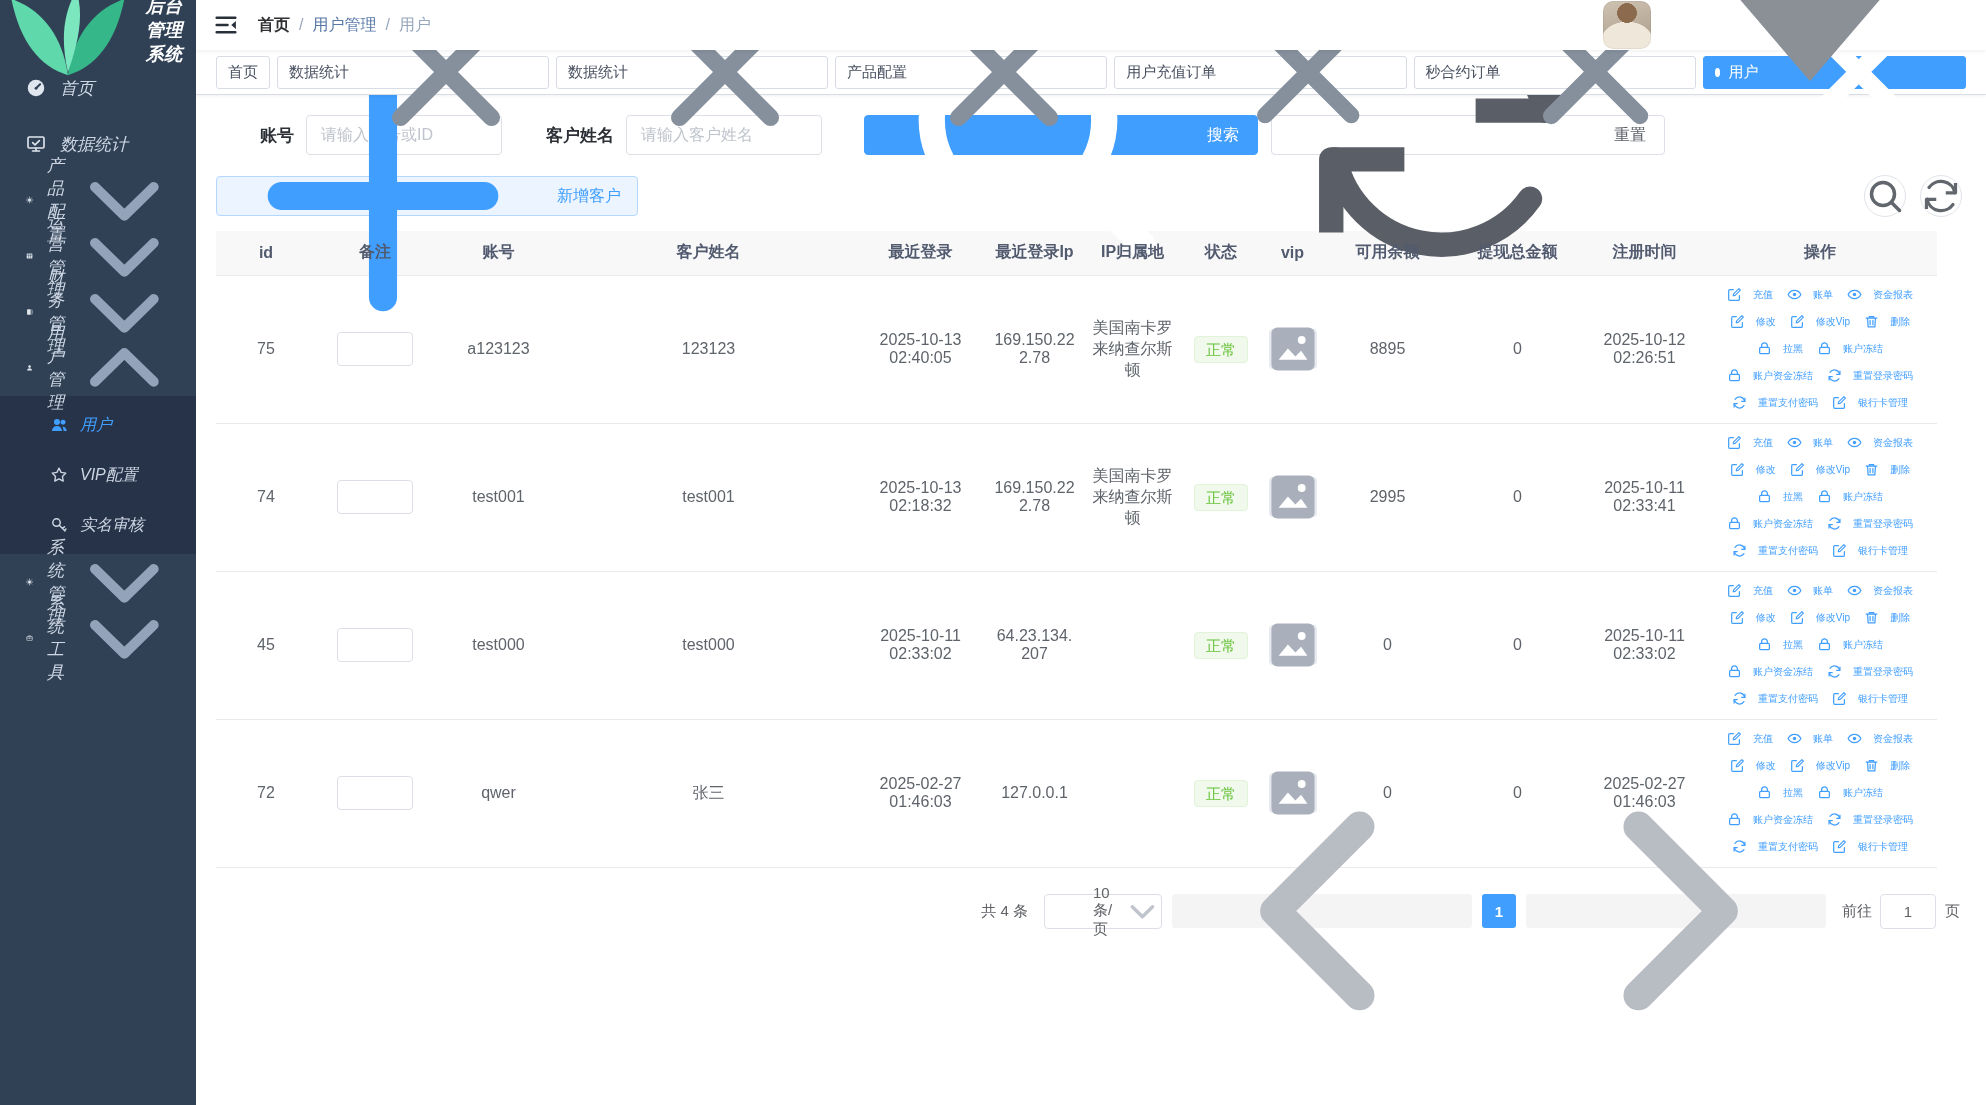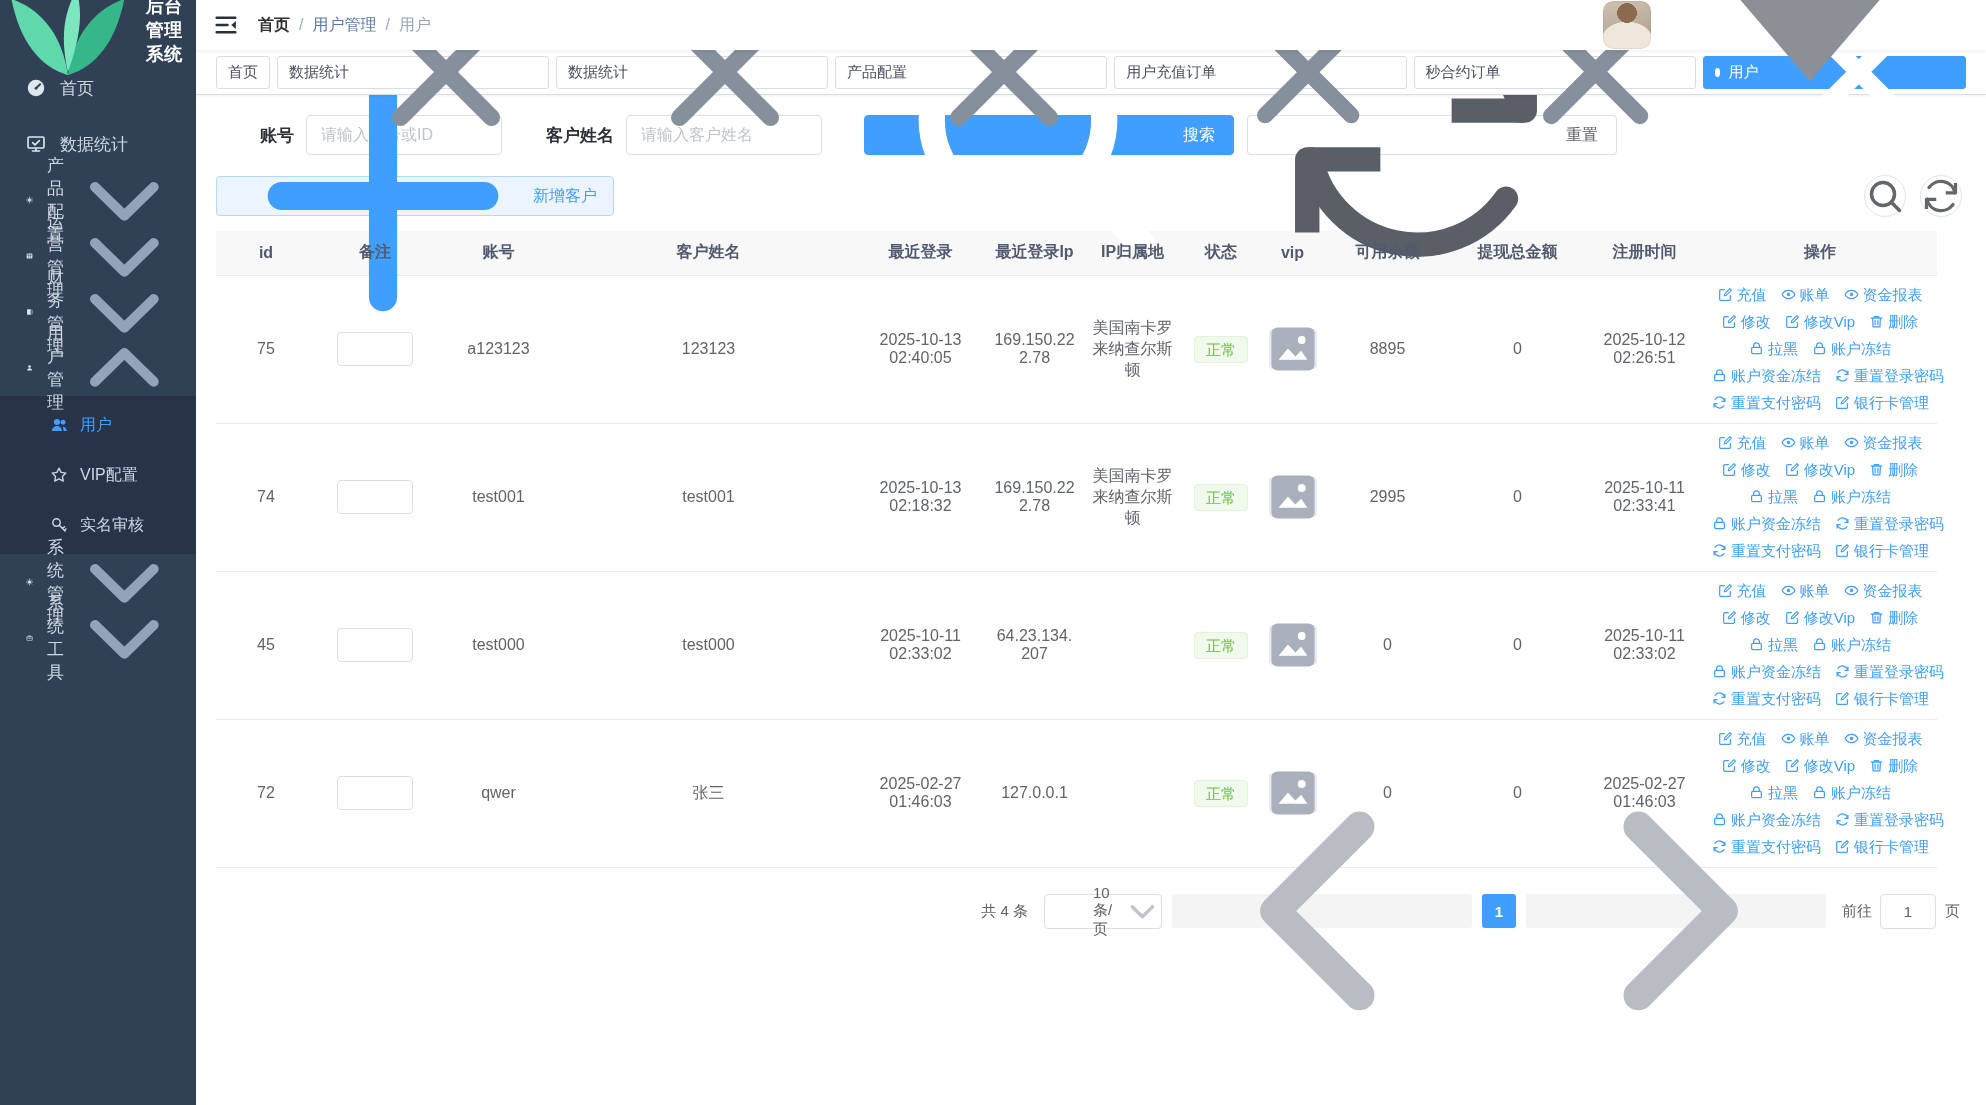--- a/index.html
+++ b/index.html
@@ -2,21 +2,21 @@
 <html><head>
 <meta charset="utf-8">
 <title>后台管理系统</title>
 <style>
   * { box-sizing: border-box; margin: 0; padding: 0; }
   html,body { width:1986px; height:1105px; overflow:hidden; }
   body { font-family:"Liberation Sans","DejaVu Sans",sans-serif; background:#fff; color:#303133; }
   .app { display:flex; width:1986px; height:1105px; }
 
   
-  .sidebar { width:196px; min-width:196px; background:#304156; color:#c9d3e0; display:flex; flex-direction:column; }
+  .sidebar { width:196px; min-width:196px; background:#304156; color:#c9d3e0; display:flex; flex-direction:column;font-style:italic; }
   .logo { height:60px; display:flex; align-items:center; justify-content:center; gap:10px; }
   .logo-icon svg { width:36px; height:36px; display:block; }
   .logo-text { color:#fff; font-size:18px; font-weight:bold; letter-spacing:.5px; }
   .menu { flex:1; }
   .menu-item { height:56px; display:flex; align-items:center; padding:0 18px 0 26px; font-size:17px; cursor:pointer; color:#cfd7e4; }
   .menu-item .mi { width:20px; height:20px; margin-right:14px; display:flex; align-items:center; justify-content:center; color:#dfe6ee; }
   .menu-item .mi svg { width:19px; height:19px; }
   .menu-item .chev { margin-left:auto; color:#93a3ba; display:flex; }
   .menu-item .chev svg { width:14px; height:14px; }
   .submenu { background:#273349; padding:4px 0; }
@@ -54,21 +54,21 @@
   .tag.active::before { content:""; width:9px; height:9px; border-radius:50%; background:#fff; margin-right:2px; }
 
   .content { padding:10px 24px 0 20px; background:#fff; flex:1; }
 
   
   .filter-row { display:flex; align-items:center; margin:10px 0 0 44px; }
   .f-label { font-size:17px; font-weight:600; color:#2c3036; margin-right:12px; white-space:nowrap; }
   .f-input { width:196px; height:40px; border:1px solid #dcdfe6; border-radius:4px; padding:0 14px; font-size:16px; color:#606266; outline:none; font-family:inherit; }
   .f-input::placeholder { color:#bfc4cc; }
   .g2 { margin-left:44px; }
-  .btn { height:40px; border-radius:4px; display:inline-flex; align-items:center; gap:0; font-size:16px; cursor:pointer; border:1px solid transparent; padding:0 18px; font-family:inherit; }
+  .btn { height:40px; border-radius:4px; display:inline-flex; align-items:center; gap:24px; font-size:16px; cursor:pointer; border:1px solid transparent; padding:0 18px; font-family:inherit; }
   .btn svg { width:16px; height:16px; }
   .btn-primary { background:#409eff; border-color:#409eff; color:#fff; margin-left:42px; }
   .btn-plain { background:#fff; border-color:#dcdfe6; color:#5a5e66; margin-left:13px; }
   .btn-soft { background:#ecf5ff; border-color:#b3d8ff; color:#409eff; padding:0 16px; }
 
   
   .toolbar-row { display:flex; align-items:center; margin-top:20px; }
   .tb-right { margin-left:auto; display:flex; gap:14px; }
   .circle-btn { width:42px; height:42px; border-radius:50%; border:1px solid #e0e4ea; background:#fff; display:flex; align-items:center; justify-content:center; color:#62666d; cursor:pointer; }
   .circle-btn svg { width:18px; height:18px; }
@@ -77,21 +77,21 @@
   table.grid { margin-top:14px; width:1721px; border-collapse:collapse; table-layout:fixed; }
   .grid thead th { background:#f8f8f9; height:44px; font-size:16px; font-weight:600; color:#515a6e; text-align:center; padding:0 4px; border-bottom:1px solid #e8eaec; }
   .grid tbody td { text-align:center; font-size:16px; color:#5f646b; padding:8px 6px; border-bottom:1px solid #e8eaec; vertical-align:middle; }
   .cell-break { word-break:break-all;margin-left:6px; }
   .remark-input { width:76px; height:34px; border:1px solid #dcdfe6; border-radius:4px; outline:none; }
   .tag-success { display:inline-block; padding:5px 11px; background:#f0f9eb; color:#67c23a; border:1px solid #e1f3d8; border-radius:4px; font-size:15px; line-height:1; }
   .img-ph { width:48px; height:40px; margin:0 auto; background:#e8eaef; border-radius:4px; display:flex; align-items:center; justify-content:center; color:#a9b0bc; }
   .img-ph svg { width:27px; height:27px; }
   .ops-cell { padding:6px 2px !important; }
   .op-line { line-height:25px; white-space:nowrap; }
-  .op-link { color:#409eff; margin:0 7px; display:inline-flex; align-items:center; gap:4px; font-size:15px; cursor:pointer; text-decoration:none; }
+  .op-link { color:#409eff; margin:0 7px; display:inline-flex; align-items:center; gap:11px; font-size:10px; cursor:pointer; text-decoration:none; }
   .op-ic { display:flex; }
   .op-ic svg { width:15px; height:15px; }
 
   
   .pagination { display:flex; align-items:center; justify-content:flex-end; margin:26px 2px 0 0; color:#606266; font-size:15px; }
   .pg-total { margin-right:16px; }
   .size-select { width:118px; height:35px; border:1px solid #dcdfe6; border-radius:4px; display:flex; align-items:center; justify-content:center; gap:12px; color:#606266; cursor:pointer; background:#fff;padding-left:48px; }
   .size-select svg { width:12px; height:12px; color:#c0c4cc; }
   .pg-btn { min-width:34px; height:34px; margin-left:10px; border-radius:3px; display:flex; align-items:center; justify-content:center; background:#f4f4f5; color:#b8bcc3; cursor:pointer; }
   .pg-btn svg { width:14px; height:14px; }

